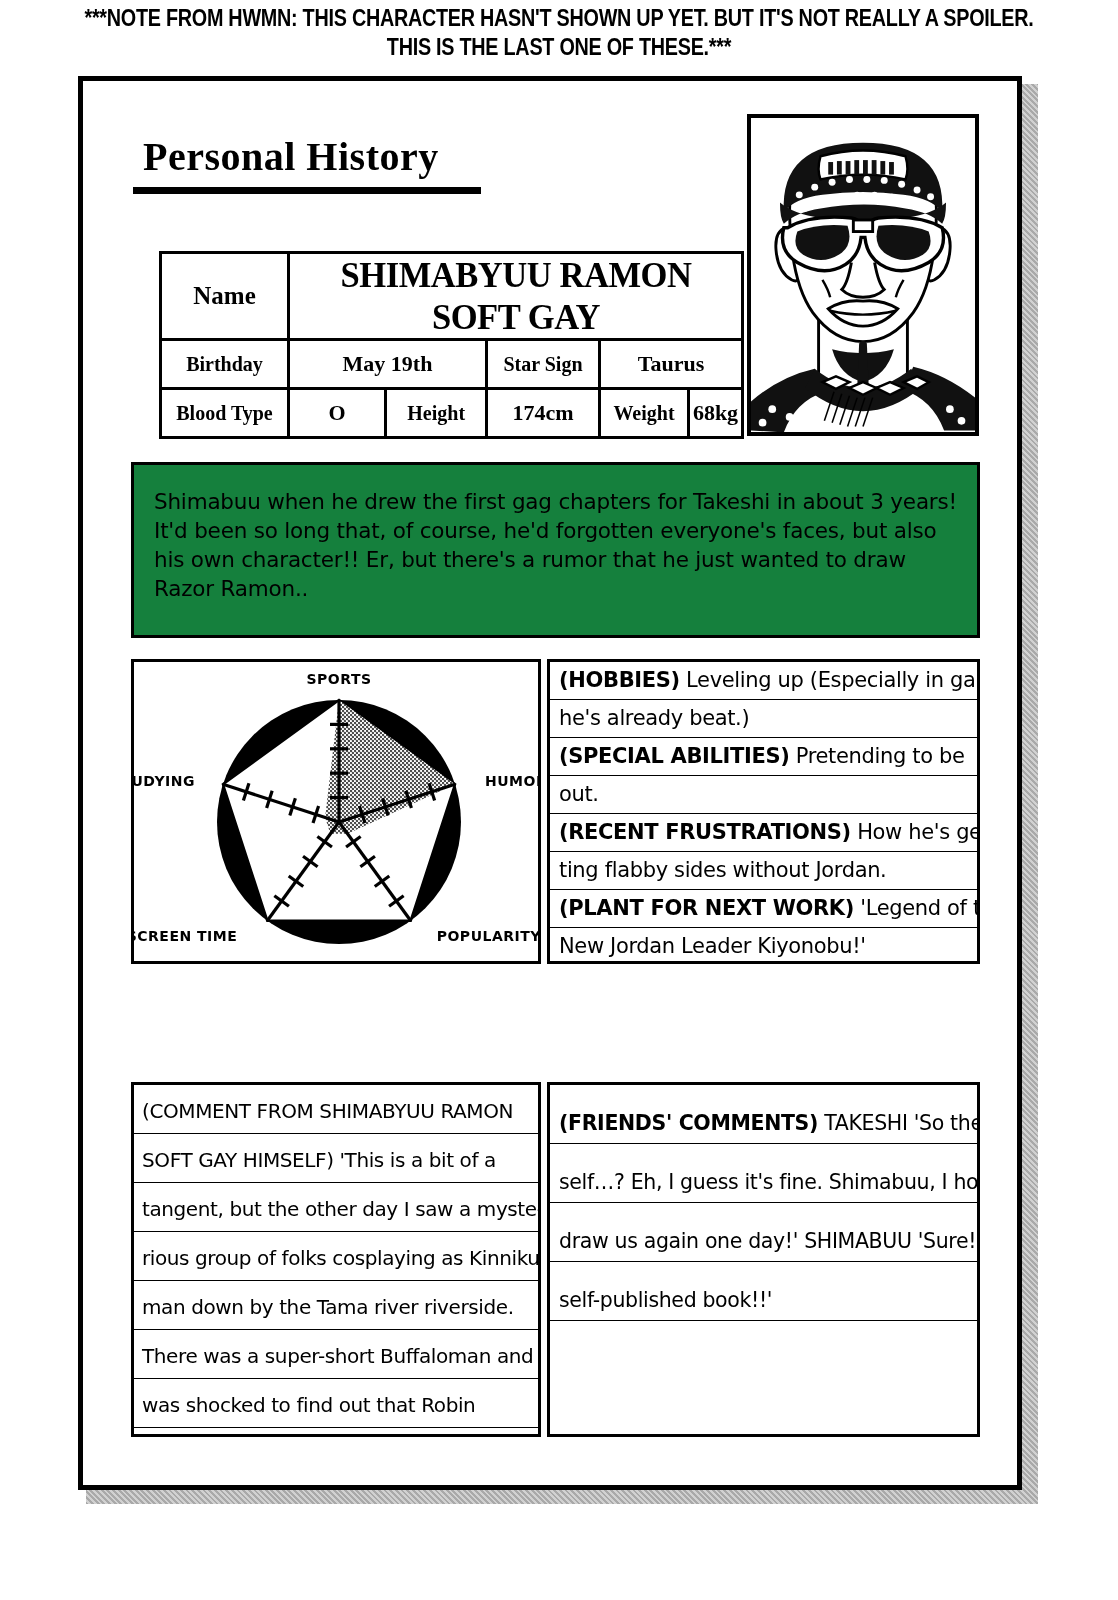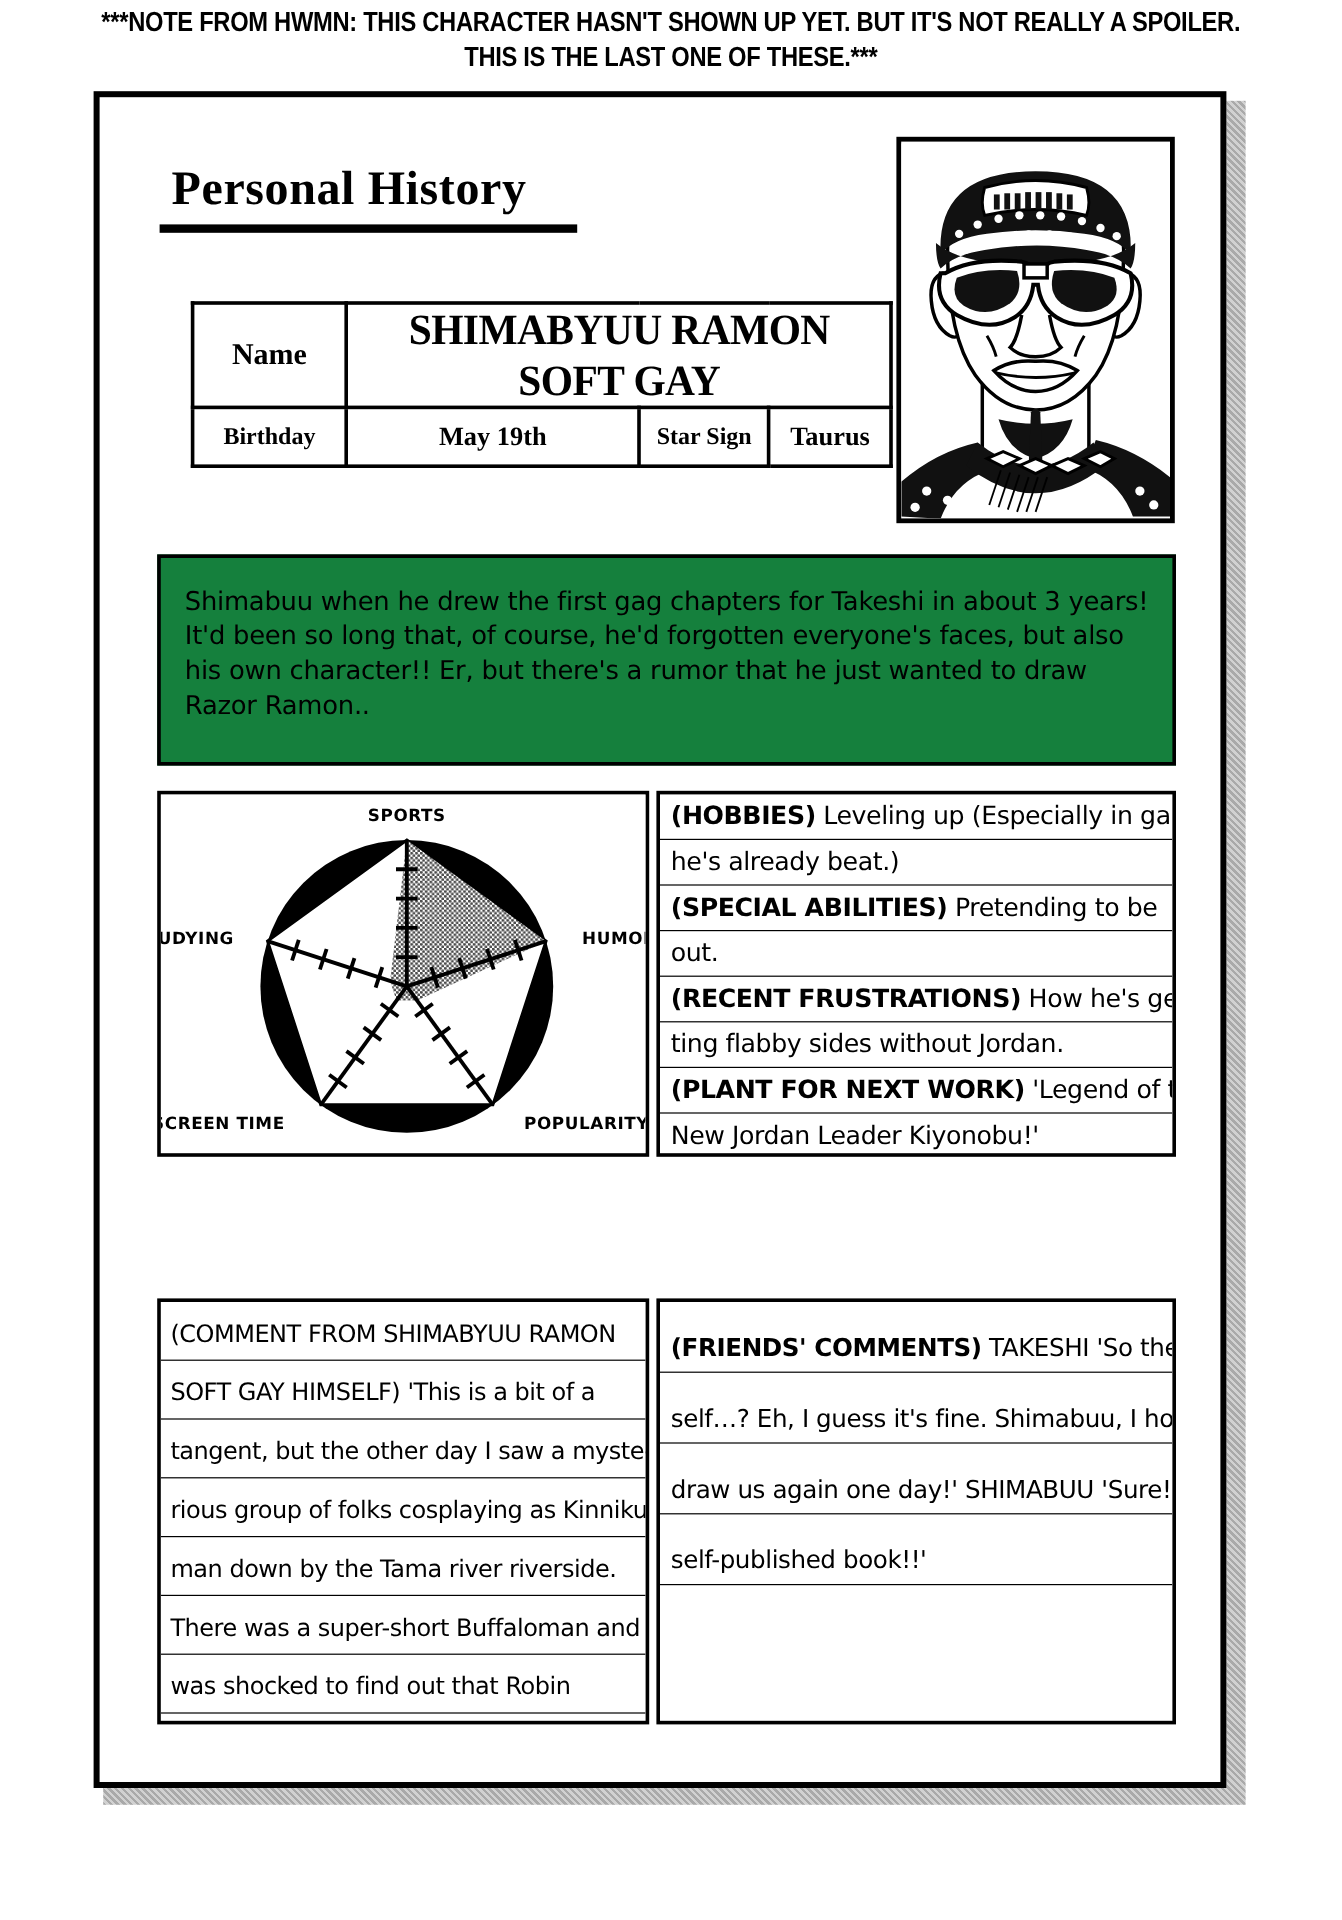--- a/index.html
+++ b/index.html
@@ -286,20 +286,28 @@
     <tbody>
         <tr class="row-name">
       <td class="lbl" style="width:125px">Name</td>
       <td class="name-val" colspan="5">SHIMABYUU RAMON SOFT GAY</td>
     </tr>
     <tr class="row-2">
       <td class="lbl-sm">Birthday</td>
       <td class="val" colspan="2" style="width:195px">May 19th</td>
       <td class="lbl-sm" style="width:105px">Star Sign</td>
       <td class="val" colspan="2">Taurus</td>
+    </tr>
+    <tr class="row-3">
+      <td class="lbl-sm">Blood Type</td>
+      <td class="val" style="width:85px">O</td>
+      <td class="lbl-sm" style="width:88px">Height</td>
+      <td class="val" style="width:110px">174cm</td>
+      <td class="lbl-sm" style="width:86px">Weight</td>
+      <td class="val">68kg</td>
     </tr>
   </tbody>
     </table>
 
   <div class="desc-box">
     <div class="desc-text">Shimabuu when he drew the first gag chapters for Takeshi in about 3 years! It'd been so long that, of course, he'd forgotten everyone's faces, but also his own character!! Er, but there's a rumor that he just wanted to draw Razor Ramon..</div>
   </div>
 
   <div class="radar-box">
     <svg id="radar-svg" viewBox="0 0 404 299" xmlns="http://www.w3.org/2000/svg">

